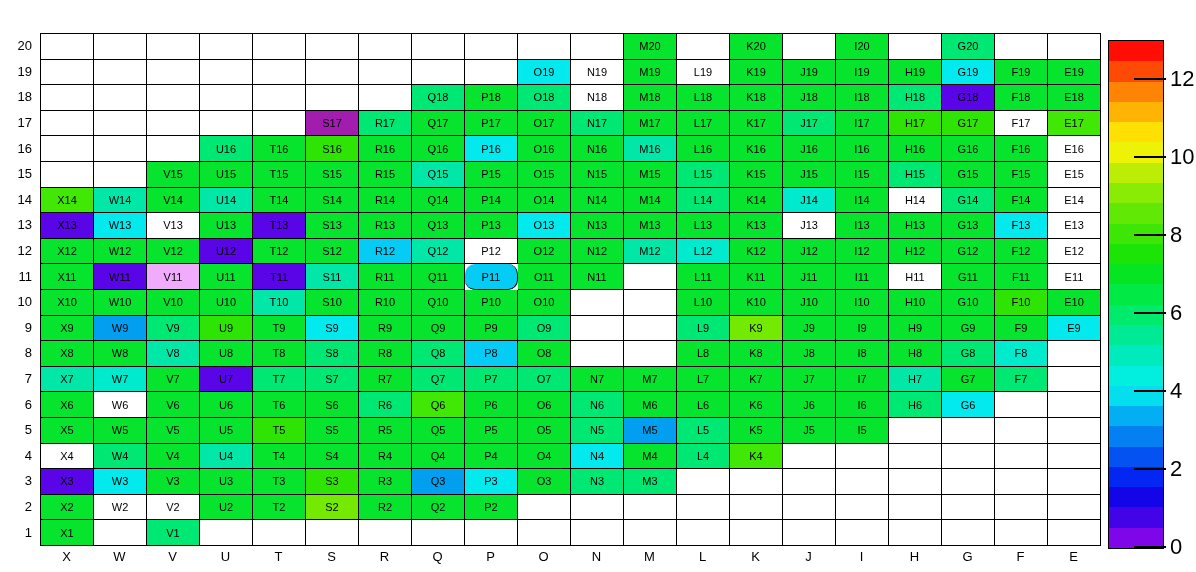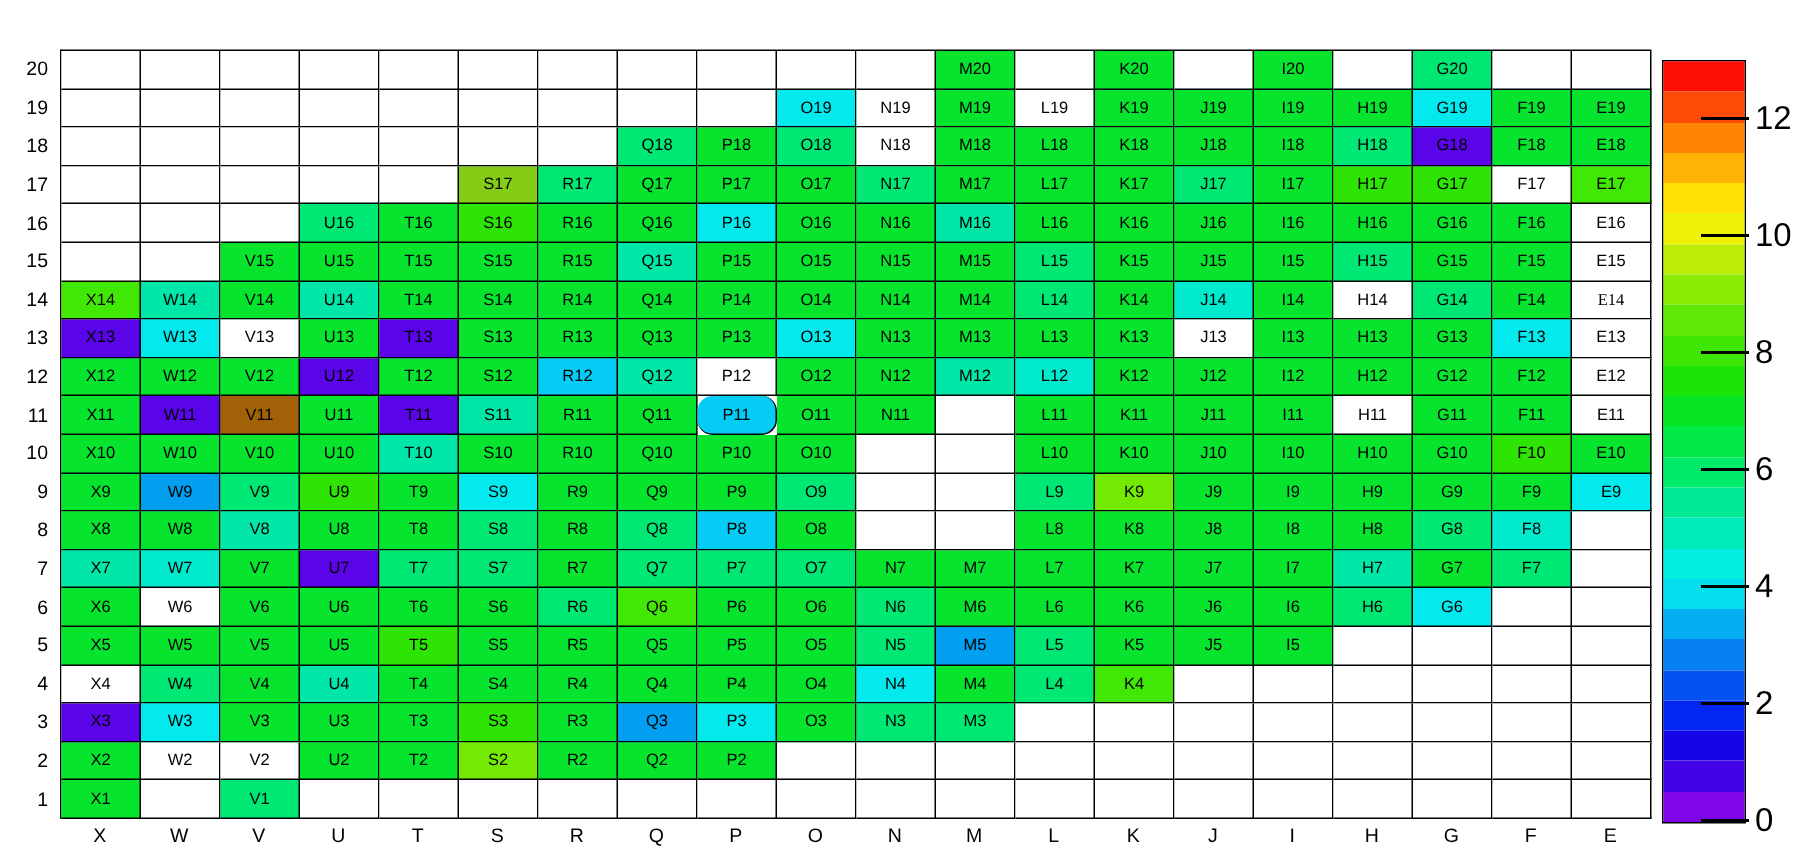--- a/index.html
+++ b/index.html
@@ -160,21 +160,21 @@
         <span>F18</span>
       </div>
       <div class="cell" style="background: rgb(6, 228, 46);">
         <span>E18</span>
       </div>
       <div class="cell" style="background: rgb(255, 255, 255);"></div>
       <div class="cell" style="background: rgb(255, 255, 255);"></div>
       <div class="cell" style="background: rgb(255, 255, 255);"></div>
       <div class="cell" style="background: rgb(255, 255, 255);"></div>
       <div class="cell" style="background: rgb(255, 255, 255);"></div>
-      <div class="cell" style="background: #84cc16;">
+      <div class="cell" style="background: #a21caf;">
         <span>S17</span>
       </div>
       <div class="cell" style="background: rgb(0, 232, 116);">
         <span>R17</span>
       </div>
       <div class="cell" style="background: rgb(6, 228, 46);">
         <span>Q17</span>
       </div>
       <div class="cell" style="background: rgb(6, 228, 46);">
         <span>P17</span>
@@ -372,21 +372,21 @@
       </div>
       <div class="cell" style="background: rgb(255, 255, 255);">
         <span>H14</span>
       </div>
       <div class="cell" style="background: rgb(0, 232, 116);">
         <span>G14</span>
       </div>
       <div class="cell" style="background: rgb(6, 228, 46);">
         <span>F14</span>
       </div>
-      <div class="cell" style="background: rgb(255, 255, 255); font-family: Liberation Serif, serif;">
+      <div class="cell" style="background: rgb(255, 255, 255);">
         <span>E14</span>
       </div>
       <div class="cell" style="background: rgb(90, 4, 232);">
         <span>X13</span>
       </div>
       <div class="cell" style="background: rgb(2, 234, 238);">
         <span>W13</span>
       </div>
       <div class="cell" style="background: rgb(255, 255, 255);">
         <span>V13</span>
@@ -501,21 +501,21 @@
       </div>
       <div class="cell" style="background: rgb(255, 255, 255);">
         <span>E12</span>
       </div>
       <div class="cell" style="background: rgb(6, 228, 46);">
         <span>X11</span>
       </div>
       <div class="cell" style="background: rgb(90, 4, 232);">
         <span>W11</span>
       </div>
-      <div class="cell" style="background: #a16207; justify-content: center;">
+      <div class="cell" style="background: #f0abfc; justify-content: center;">
         <span>V11</span>
       </div>
       <div class="cell" style="background: rgb(6, 228, 46);">
         <span>U11</span>
       </div>
       <div class="cell" style="background: rgb(90, 4, 232);">
         <span>T11</span>
       </div>
       <div class="cell" style="background: rgb(0, 231, 168);">
         <span>S11</span>

